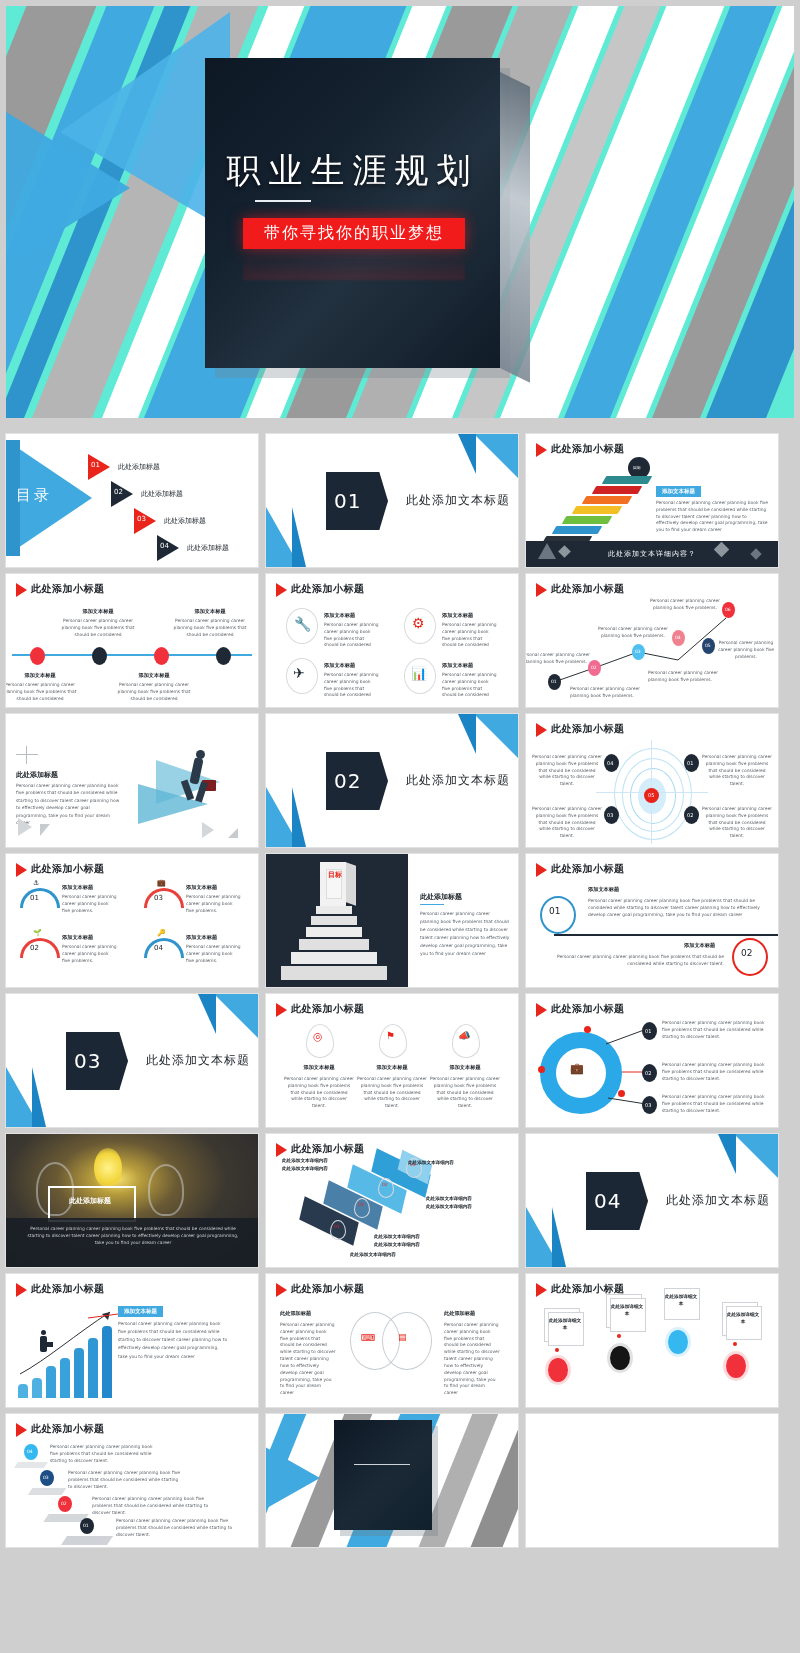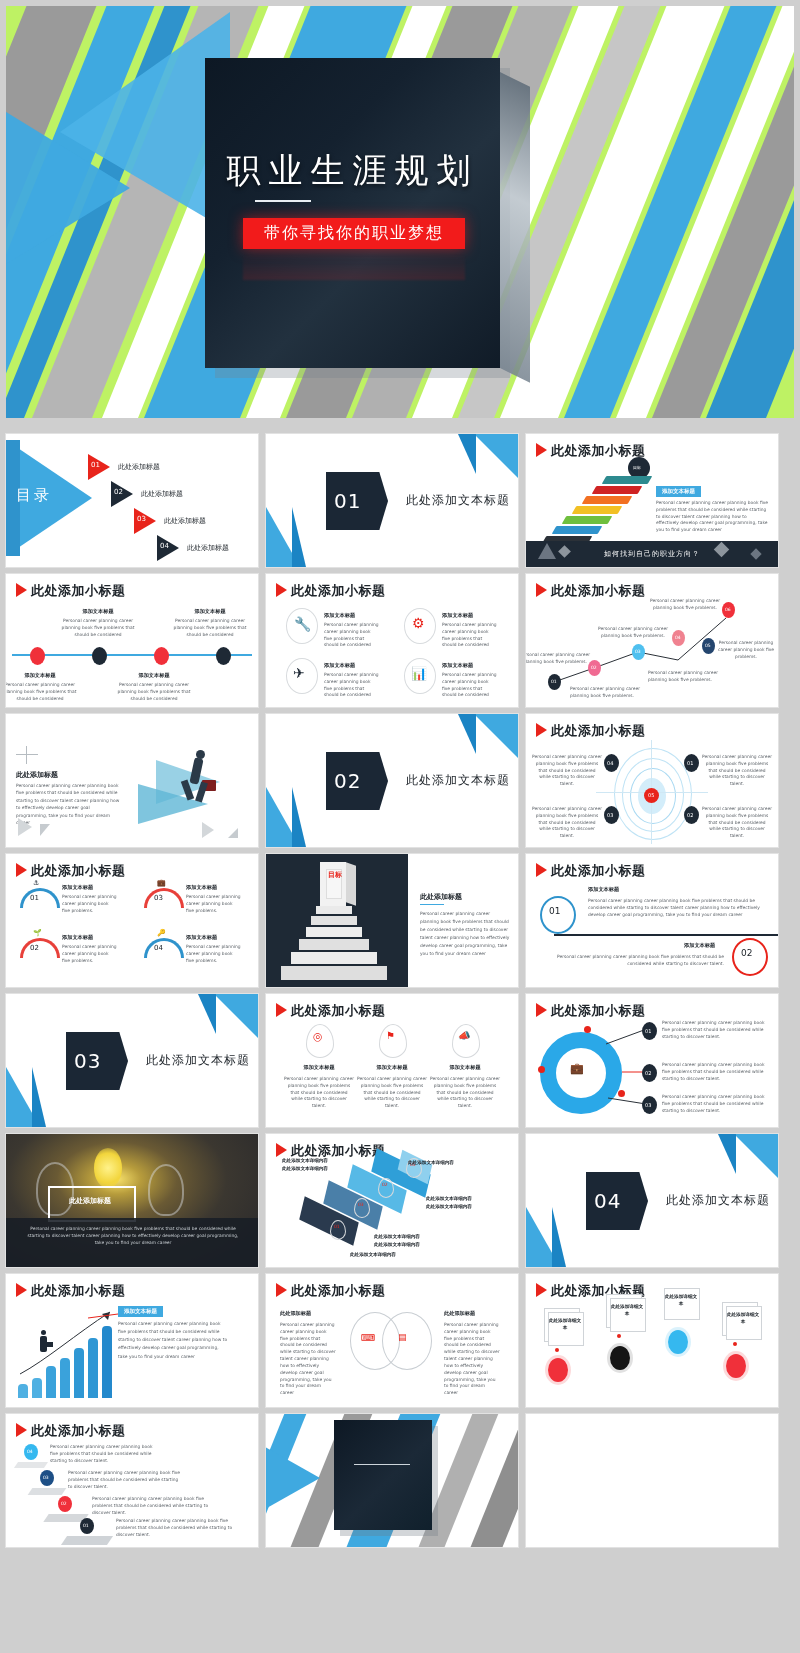--- a/index.html
+++ b/index.html
@@ -1,20 +1,20 @@
 <!DOCTYPE html>
 <html><head>
 <meta charset="utf-8">
 <style>
   html,body{margin:0;padding:0;background:#cfcfcf;}
   body{width:800px;height:1653px;font-family:"DejaVu Sans","Liberation Sans",sans-serif;overflow:hidden;}
   .page{position:relative;width:800px;height:1653px;background:#cfcfcf;}
 
   
-  .cover{position:relative;width:800px;height:424px;overflow:hidden;background:#bef264;}
+  .cover{position:relative;width:800px;height:424px;overflow:hidden;background:#5eead4;}
   .cover .bandwrap{position:absolute;inset:0;overflow:hidden;}
   .cover .band{position:absolute;top:-160px;height:760px;transform:skewX(-22deg);}
   .cover-frame{position:absolute;inset:0;border:6px solid #cfcfcf;box-sizing:border-box;pointer-events:none;}
 
   .cover-card{position:absolute;left:205px;top:58px;width:295px;height:310px;
      background:linear-gradient(135deg,#0d1824 0%,#14212f 35%,#22313f 60%,#101b27 100%);
      box-shadow:10px 10px 0 rgba(120,130,140,.30);}
   .cover-card:after{content:"";position:absolute;left:100%;top:14px;width:30px;height:296px;
      background:linear-gradient(180deg,#5d6b78,#b9c2c9 40%,#76838f);
      transform:skewY(26deg);transform-origin:left top;opacity:.85;}
@@ -28,21 +28,21 @@
      transform:scaleY(-1);filter:blur(1px);opacity:.5;}
 
   
   .grid{position:absolute;left:0;top:428px;width:800px;padding:6px 6px 10px 6px;box-sizing:border-box;}
   .row{display:flex;gap:8px;margin-bottom:7px;}
   .thumb{position:relative;width:252px;height:133px;background:#fff;overflow:hidden;flex:0 0 252px;
      box-shadow:0 0 0 1px #e2e2e2;}
 
   
   .flag{position:absolute;left:10px;top:9px;width:0;height:0;border-top:7px solid transparent;border-bottom:7px solid transparent;border-left:11px solid #e8241b;}
-  .stitle{position:absolute;left:25px;top:8px;font-size:13px;color:#20262c;font-weight:bold;letter-spacing:.5px;}
+  .stitle{position:absolute;left:25px;top:8px;font-size:10px;color:#20262c;font-weight:bold;letter-spacing:.5px;}
   .body-txt{font-size:4.4px;color:#5c6268;line-height:1.55;}
   .mini-h{font-size:5.2px;color:#20262c;font-weight:bold;}
   .ctr{text-align:center;}
 
   
   .tri-tr{position:absolute;right:0;top:0;width:0;height:0;border-top:44px solid #3fa9e0;border-left:44px solid transparent;}
   .tri-tr2{position:absolute;right:42px;top:0;width:0;height:0;border-top:40px solid #1b84c4;border-left:18px solid transparent;}
   .tri-bl{position:absolute;left:0;bottom:0;width:0;height:0;border-bottom:60px solid #3fa9e0;border-right:34px solid transparent;}
   .tri-bl2{position:absolute;left:26px;bottom:0;width:0;height:0;border-bottom:60px solid #1b84c4;border-right:14px solid transparent;}
 
@@ -154,21 +154,21 @@
           <div style="position:absolute;left:28px;top:92px;width:46px;height:8px;background:#2f93cc;transform:skewX(-30deg);border-radius:1px;"></div>
           <div style="position:absolute;left:18px;top:102px;width:46px;height:8px;background:#2b3138;transform:skewX(-30deg);border-radius:1px;"></div>
         </div>
         <div style="position:absolute;left:130px;top:52px;background:#3fa9e0;color:#fff;font-size:5.5px;padding:2px 6px;font-weight:bold;">添加文本标题</div>
         <div class="body-txt" style="position:absolute;left:130px;top:66px;width:112px;">Personal career planning career planning book five problems that should be considered while starting to discover talent career planning how to effectively develop career goal programming, take you to find your dream career</div>
         <div class="darkbar" style="bottom:0;height:26px;overflow:hidden;">
           <div style="position:absolute;left:12px;top:2px;width:0;height:0;border-left:9px solid transparent;border-right:9px solid transparent;border-bottom:16px solid #6c7682;"></div>
           <div style="position:absolute;left:34px;top:6px;width:9px;height:9px;background:#8d959d;transform:rotate(45deg);"></div>
           <div style="position:absolute;left:190px;top:3px;width:11px;height:11px;background:#8d959d;transform:rotate(45deg);"></div>
           <div style="position:absolute;left:226px;top:9px;width:8px;height:8px;background:#6c7682;transform:rotate(45deg);"></div>
-          <span style="position:relative;z-index:2;">如何找到自己的职业方向？</span>
+          <span style="position:relative;z-index:2;">此处添加文本详细内容？</span>
         </div>
       </div>
     </div>
 
     <div class="row">
 
       <div class="thumb">
         <div class="flag"></div>
         <div class="stitle">此处添加小标题</div>
         <div style="position:absolute;left:6px;top:80px;width:240px;height:2px;background:#3fa9e0;"></div>

